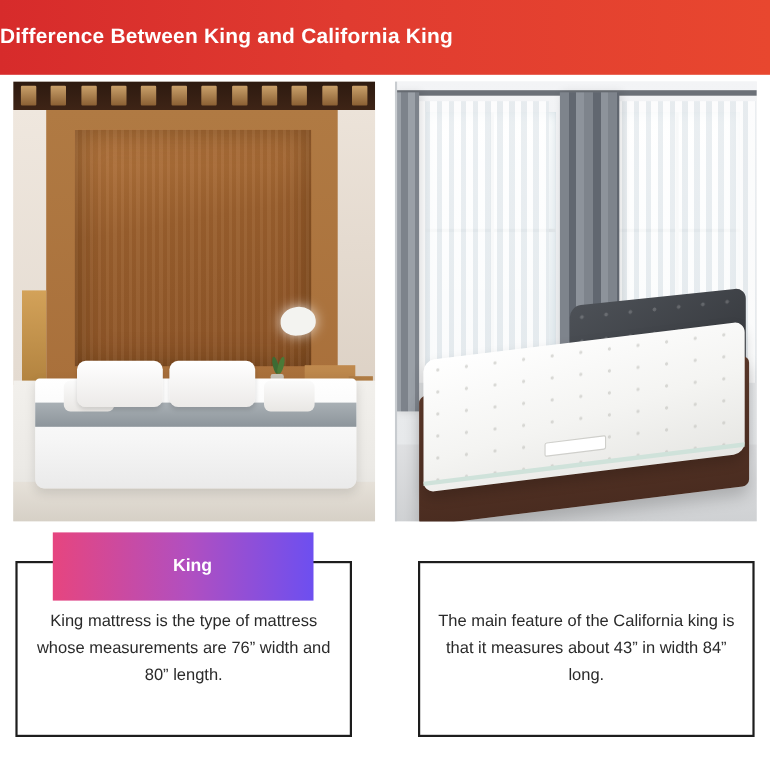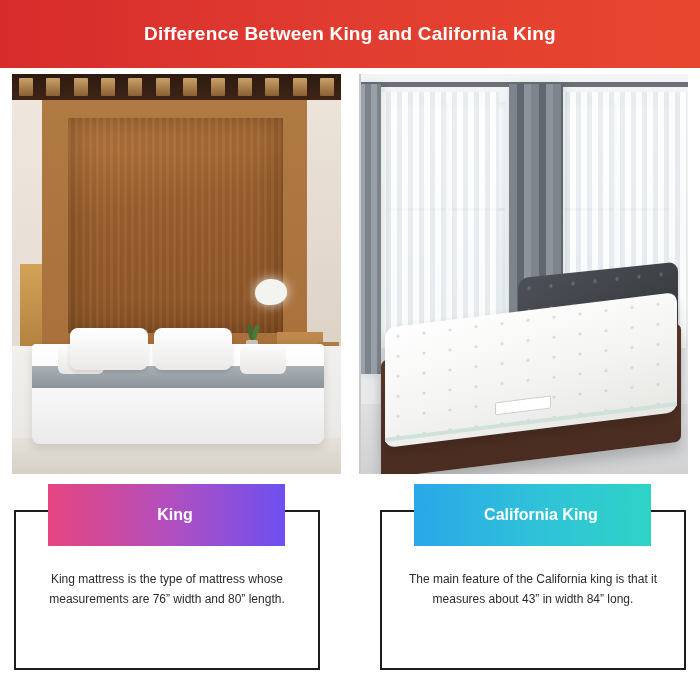--- a/index.html
+++ b/index.html
@@ -25,21 +25,21 @@
   
   .header {
     position: absolute;
     left: 0;
     top: 0;
     width: 700px;
     height: 68px;
     background: linear-gradient(90deg, #d72b2b 0%, #e03b30 45%, #e8472f 100%);
     display: flex;
     align-items: center;
-    justify-content: center;
+    justify-content: flex-start;
   }
   .header-title {
     color: #ffffff;
     font-size: 19px;
     font-weight: bold;
     letter-spacing: 0.2px;
     text-align: center;
     font-family: "Liberation Sans", sans-serif;
   }
 
@@ -293,21 +293,21 @@
     background: #ffffff;
     display: flex;
     align-items: center;
     justify-content: center;
     padding: 0 14px;
   }
   .desc-left { left: 14px; }
   .desc-right { left: 380px; }
   .desc-text {
     text-align: center;
-    font-size: 12px;
+    font-size: 15px;
     line-height: 1.65;
     color: #2a2a2a;
     font-family: "Liberation Sans", sans-serif;
   }
 </style>
 </head>
 <body>
 
 <div class="infographic">
 
@@ -389,17 +389,14 @@
   <div class="desc-box desc-left">
     <div class="desc-text">King mattress is the type of mattress whose measurements are 76” width and 80” length.</div>
   </div>
   <div class="desc-box desc-right">
     <div class="desc-text">The main feature of the California king is that it measures about 43” in width 84” long.</div>
   </div>
 
   <div class="banner banner-left">
     <div class="banner-text">King</div>
   </div>
-  <div class="banner banner-right">
-    <div class="banner-text">California King</div>
-  </div>
 
 </div>
 
 </body></html>

